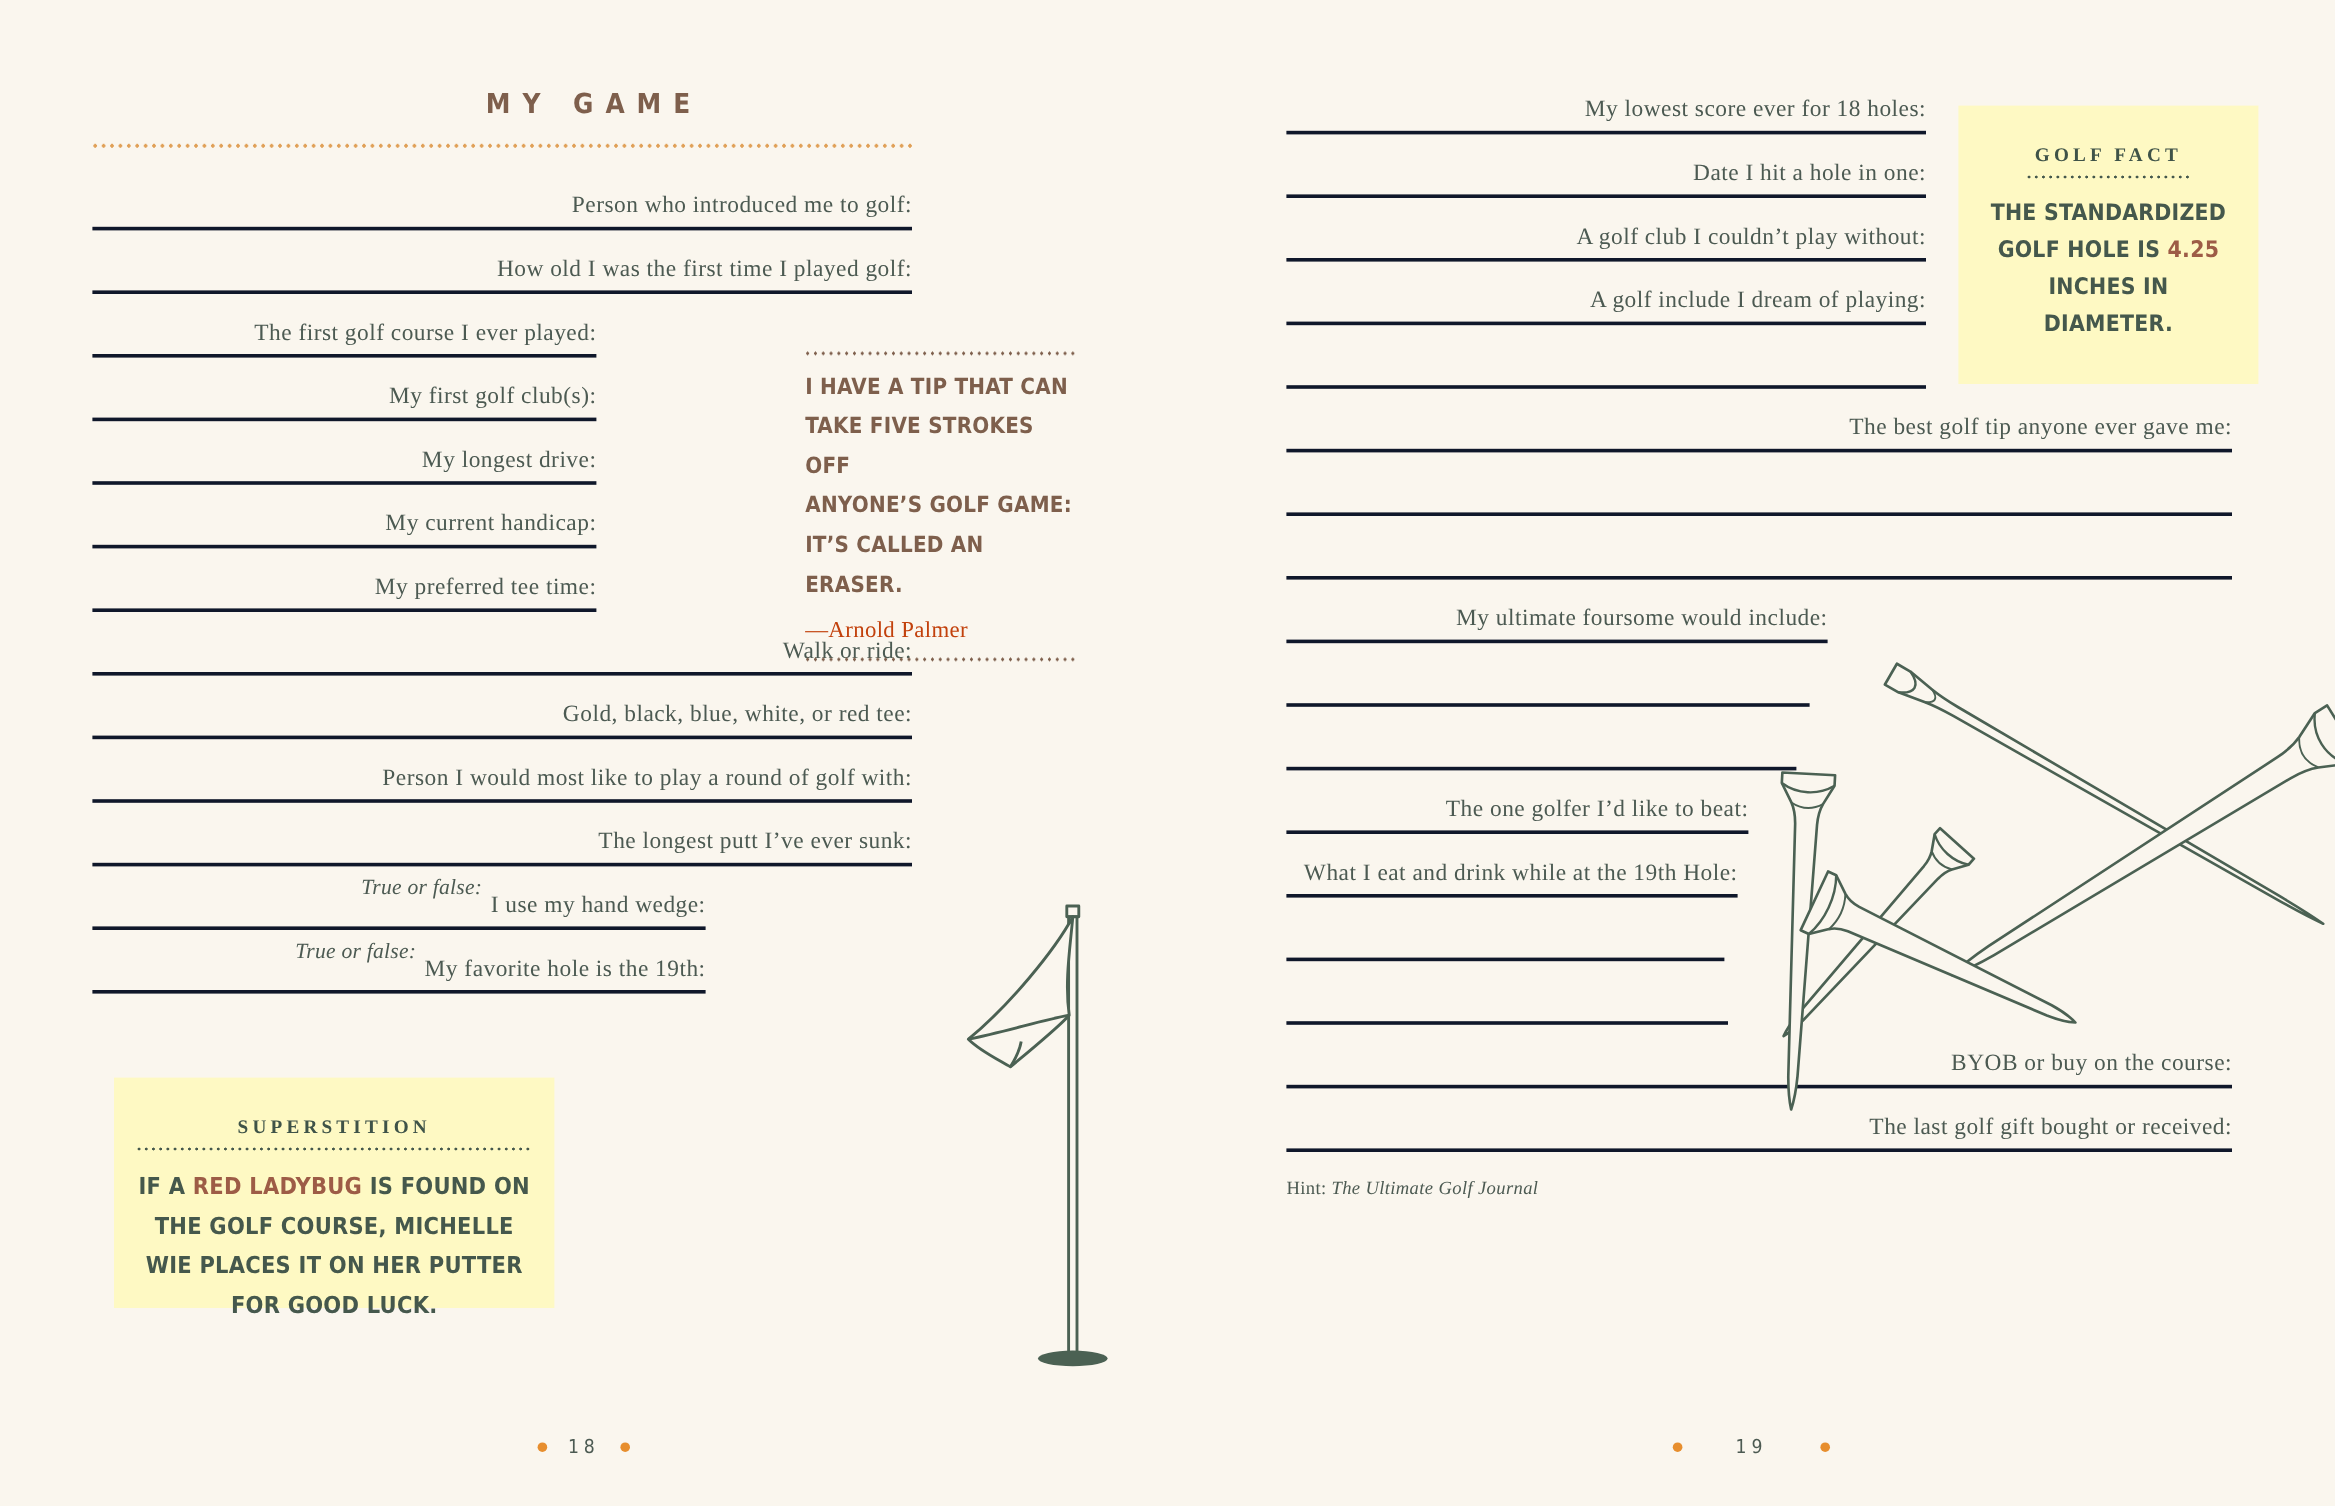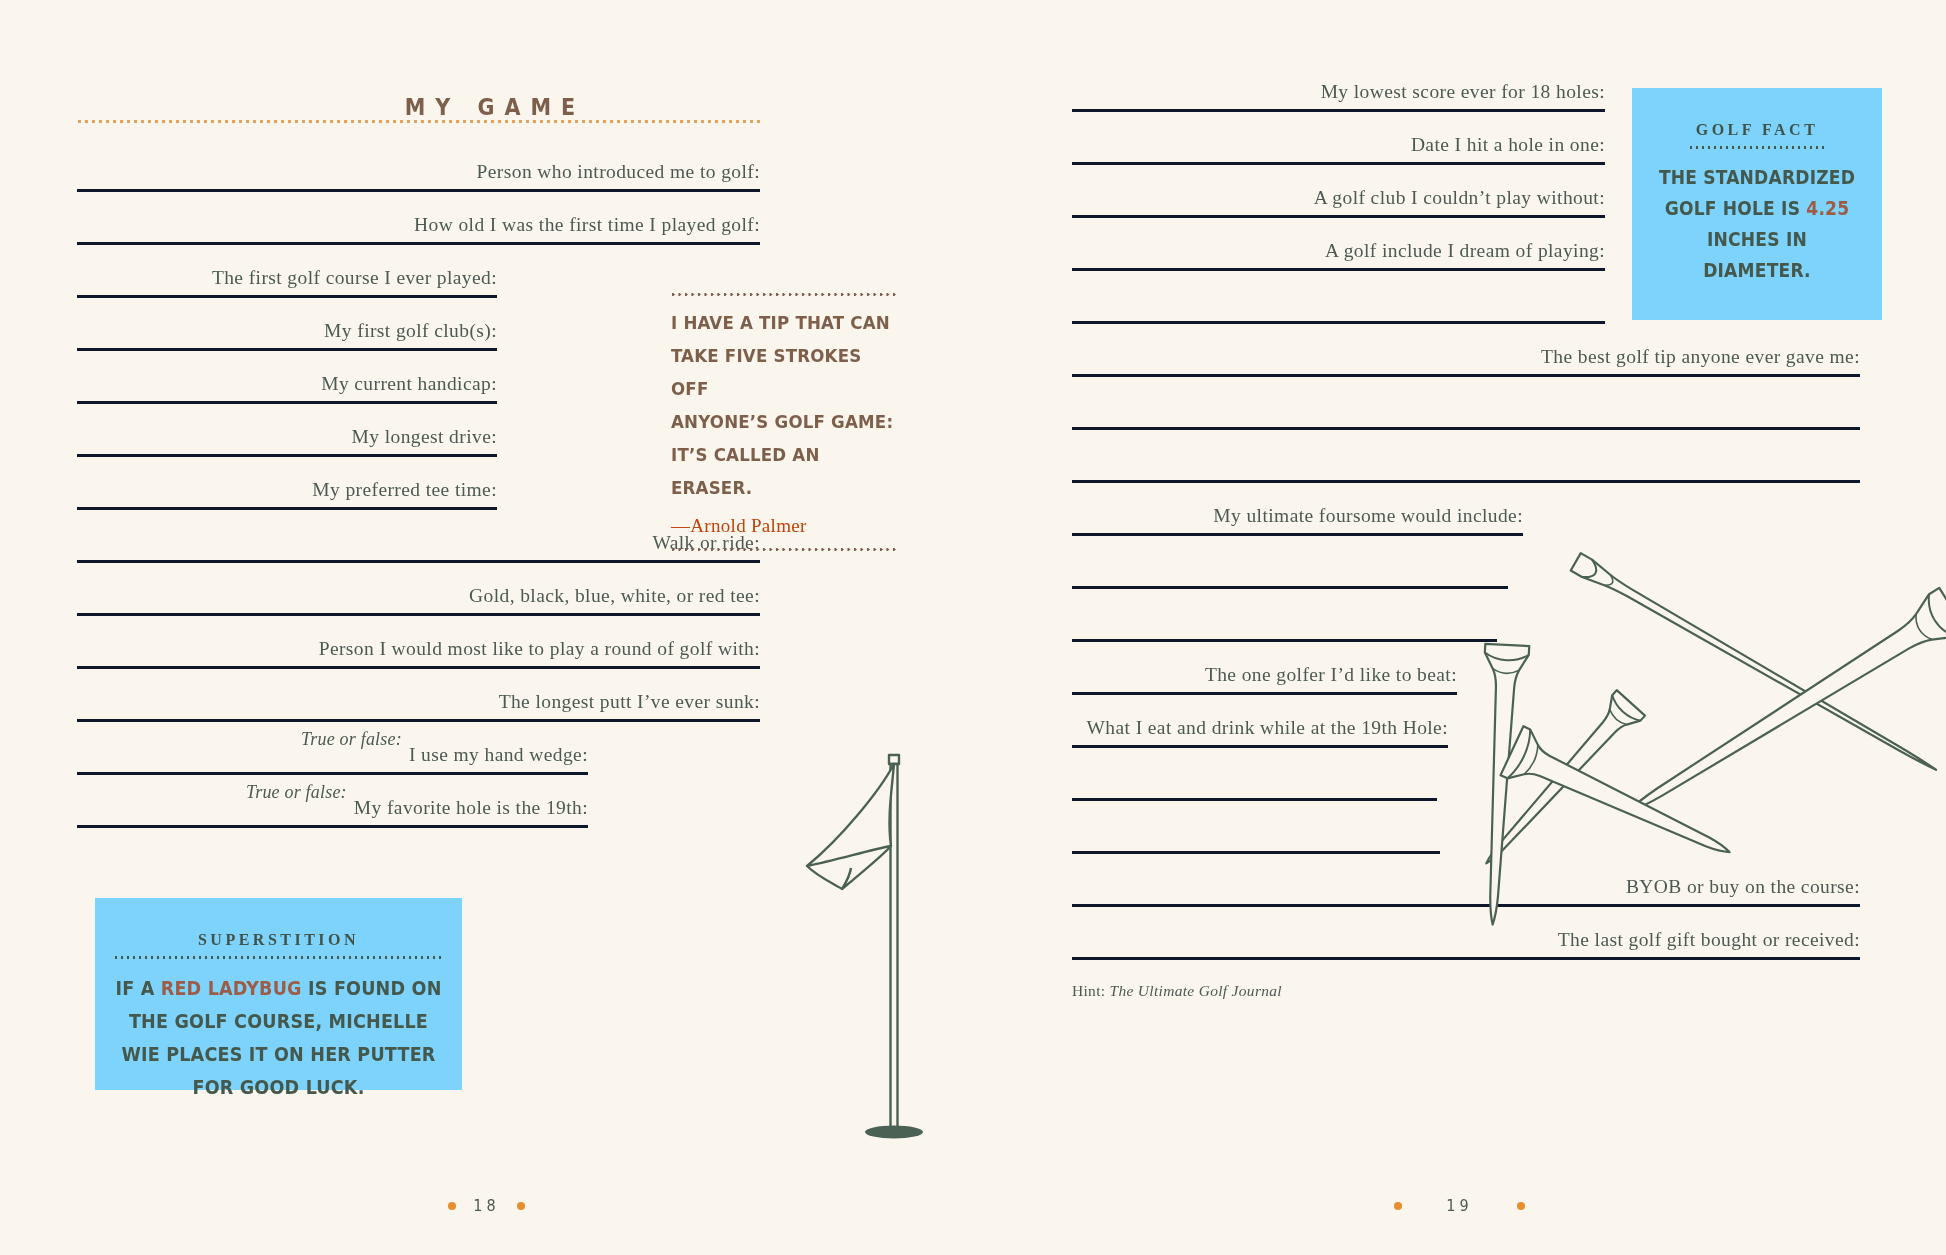--- a/index.html
+++ b/index.html
@@ -8,21 +8,21 @@
     background:#faf6ee;
     font-family:"Liberation Serif","DejaVu Serif",serif;
     color:#4c5a52;
   }
   .abs{position:absolute;}
   
   .book-title{
     left:0;top:74px;width:990px;text-align:center;
     font-family:"DejaVu Sans","Liberation Sans",sans-serif;
     font-stretch:condensed;
-    font-size:23px;font-weight:600;letter-spacing:10px;color:#7e5f4c;margin-top:20px;
+    font-size:23px;font-weight:600;letter-spacing:10px;color:#7e5f4c;
   }
   
   .dotline{height:5px;background-repeat:repeat-x;}
   .dot-orange{background-image:radial-gradient(circle at 2.5px 2.5px,#e0a057 1.4px,transparent 1.6px);background-size:7px 5px;}
   .dot-brown{background-image:radial-gradient(circle at 2px 2.5px,#7e5f4c 1.25px,transparent 1.45px);background-size:6.5px 5px;}
   .dot-green{background-image:radial-gradient(circle at 2px 2.5px,#45584c 1.15px,transparent 1.35px);background-size:6px 5px;}
   
   .rows{display:block;}
   .row{
     height:50px;border-bottom:3px solid #0f172a;
@@ -39,21 +39,21 @@
   
   .quote{left:671px;top:292px;width:226px;text-align:left;}
   .quote-line{
     font-family:"DejaVu Sans","Liberation Sans",sans-serif;font-stretch:condensed;
     font-weight:bold;font-size:18.5px;line-height:33px;color:#7e5f4c;letter-spacing:0.2px;
   }
   .quote-attrib{font-size:19px;color:#c2410c;margin-top:11px;letter-spacing:0.3px;}
   .quote .dotline{margin:0 0 9px 0;}
   .quote .dotline.bot{margin:10px 0 0 0;}
   
-  .factbox{background:#7dd3fc;text-align:center;box-sizing:border-box;}
+  .factbox{background:#fef9c3;text-align:center;box-sizing:border-box;}
   .factbox .box-title{
     font-family:"Liberation Serif","DejaVu Serif",serif;font-weight:bold;
     font-size:16px;letter-spacing:3.5px;color:#3f5348;
   }
   .factbox .dotline{margin:6px auto 0 auto;}
   .factbox .box-text{
     font-family:"DejaVu Sans","Liberation Sans",sans-serif;font-stretch:condensed;
     font-weight:bold;color:#45584c;letter-spacing:0.2px;
   }
   .hl{color:#9d5c46;}
@@ -90,24 +90,24 @@
   <div class="row" style="width:683px">
       <span class="lbl">How old I was the first time I played golf:</span>
     </div>
   <div class="row" style="width:420px">
       <span class="lbl">The first golf course I ever played:</span>
     </div>
   <div class="row" style="width:420px">
       <span class="lbl">My first golf club(s):</span>
     </div>
   <div class="row" style="width:420px">
+      <span class="lbl">My longest drive:</span>
+    </div>
+  <div class="row" style="width:420px">
       <span class="lbl">My current handicap:</span>
-    </div>
-  <div class="row" style="width:420px">
-      <span class="lbl">My longest drive:</span>
     </div>
   <div class="row" style="width:420px">
       <span class="lbl">My preferred tee time:</span>
     </div>
   <div class="row" style="width:683px">
       <span class="lbl">Walk or ride:</span>
     </div>
   <div class="row" style="width:683px">
       <span class="lbl">Gold, black, blue, white, or red tee:</span>
     </div>

